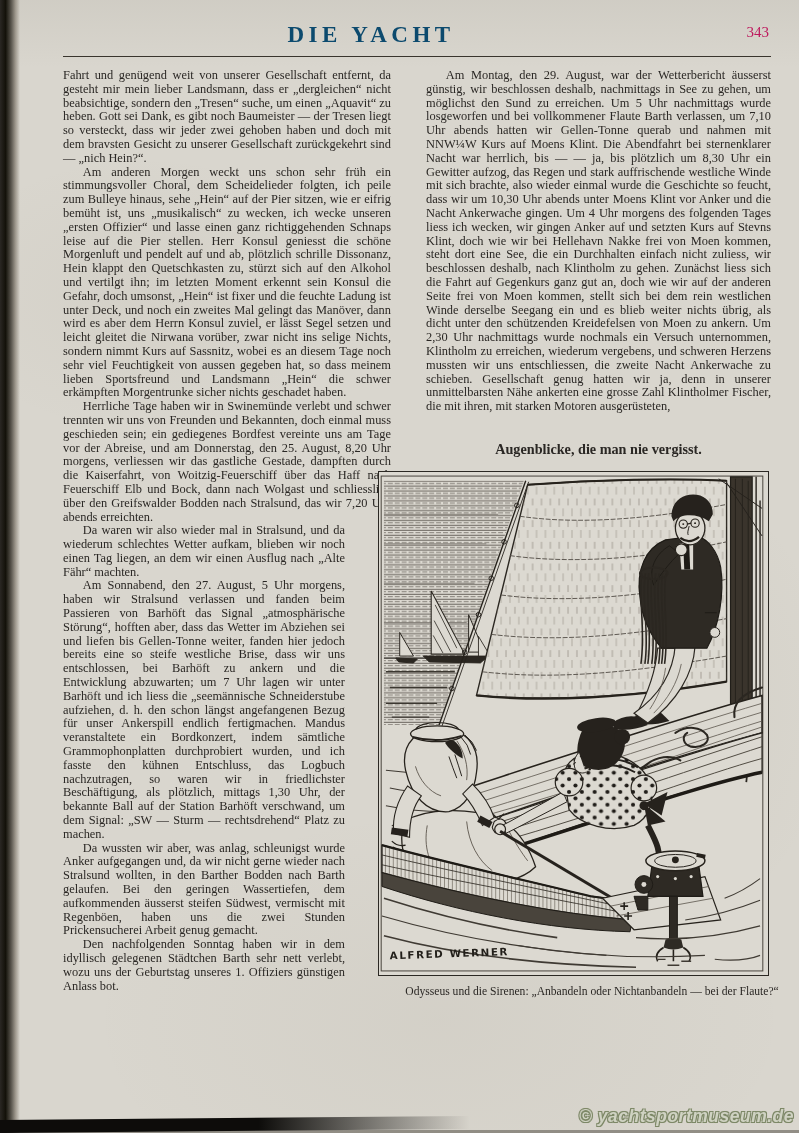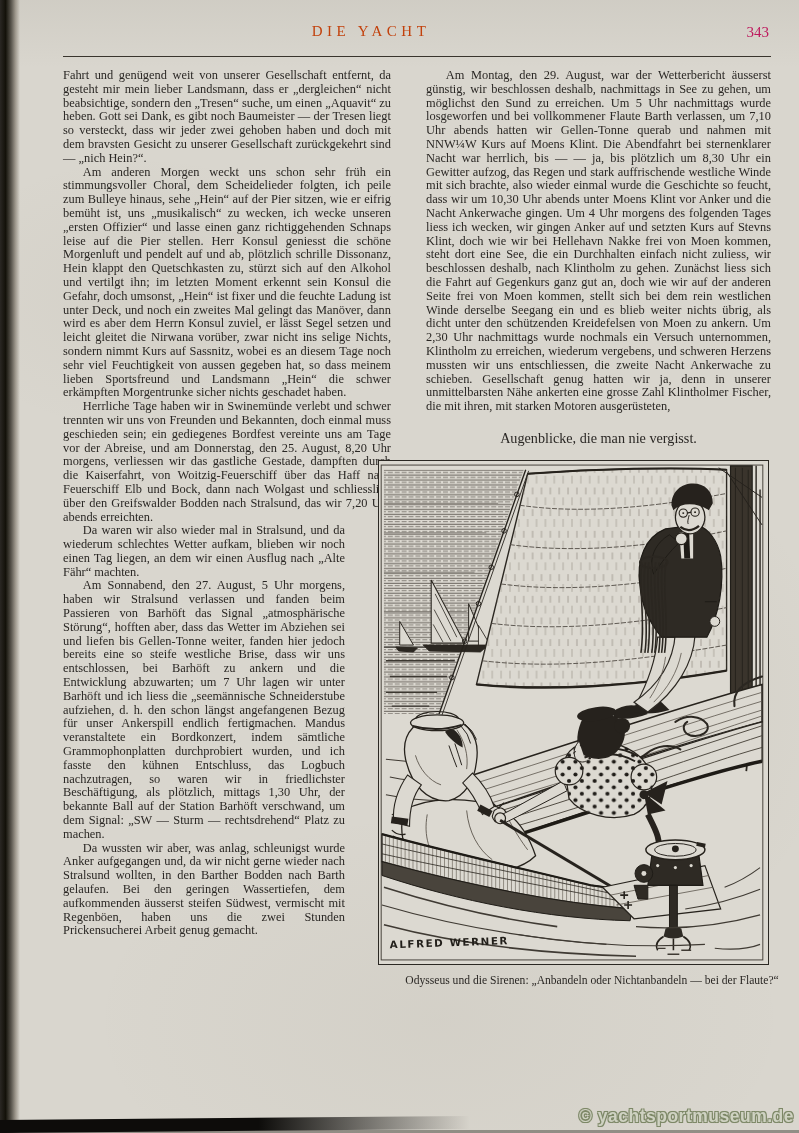--- a/index.html
+++ b/index.html
@@ -13,40 +13,40 @@
       linear-gradient(180deg, rgba(90,84,70,.07), rgba(0,0,0,0) 6%);}
   .edge-left{position:absolute;left:0;top:0;bottom:0;width:20px;
     background:linear-gradient(90deg,#2a2723 0%,#131109 28%,#57534b 55%,#a09a8f 78%,rgba(217,214,206,0) 100%);}
   .edge-bottom{position:absolute;left:0;bottom:0;width:470px;height:13px;transform:skewY(-.5deg);transform-origin:left bottom;
     background:linear-gradient(90deg,#0d0c0a 0%,#0d0c0a 55%,rgba(13,12,10,0) 100%);}
   .edge-bottom2{position:absolute;left:0;bottom:0;width:100%;height:3px;background:rgba(60,55,47,.45);}
 
   .content{position:absolute;left:63px;top:22px;width:708px;}
   .header{position:relative;height:30px;}
   .header .title-wrap{position:absolute;left:0;right:92px;text-align:center;}
-  .masthead{font-size:15px;letter-spacing:4.5px;font-weight:400;color:#c2410c;}
+  .masthead{font-size:23px;letter-spacing:4.5px;font-weight:700;color:#0c4a6e;}
   .pageno{position:absolute;right:2px;top:2px;font-size:15px;color:#be185d;}
   .rule{border-top:1.6px solid #39352e;margin-top:4px;}
 
   .cols{display:flex;gap:35px;margin-top:12px;}
   .col-left{width:328px;}
   .col-right{width:345px;}
   p.body{font-size:12.4px;line-height:13.8px;text-align:justify;margin:0;text-indent:1.6em;hyphens:auto;}
   p.first{text-indent:0;}
   p.narrow{margin-right:46px;}
 
-  .art-head{margin-top:16px;text-align:center;font-weight:normal;font-size:14.2px;}
+  .art-head{margin-top:27px;text-align:center;font-weight:bold;font-size:14.2px;}
   .art-num{text-align:center;font-size:11.5px;margin-top:5px;letter-spacing:1px;}
   .plate{margin-top:13px;margin-left:-48px;width:387px;border:1.6px solid #2b2823;background:#dcd9d1;padding:1px;}
   .plate svg{display:block;}
   .caption{margin-top:9px;margin-left:-44px;width:420px;text-align:center;font-size:11.6px;white-space:nowrap;color:#2a2724;}
 
   .watermark{position:absolute;right:5px;bottom:6px;font-family:"Liberation Sans",sans-serif;
     font-weight:bold;font-size:17.5px;letter-spacing:.5px;color:#cfd2c2;opacity:.92;
-    text-shadow:-1px -1px 0 #76825f,1px -1px 0 #76825f,-1px 1px 0 #76825f,1px 1px 0 #76825f,0 0 2px rgba(118,130,95,.6);}
+    text-shadow:-1px -1px 0 #76825f,1px -1px 0 #76825f,-1px 1px 0 #76825f,1px 1px 0 #76825f,0 0 2px rgba(118,130,95,.6);font-style:italic;}
 </style>
 </head>
 <body>
 
 <div class="page-texture"></div>
 <div class="edge-left"></div>
 
 <div class="content">
   <div class="header">
     <div class="title-wrap">
@@ -57,20 +57,21 @@
   <div class="rule"></div>
 
   <div class="cols">
     <div class="col-left">
       <p class="body first">Fahrt und genügend weit von unserer Gesellschaft entfernt, da gesteht mir mein lieber Landsmann, dass er „dergleichen“ nicht beabsichtige, sondern den „Tresen“ suche, um einen „Aquavit“ zu heben. Gott sei Dank, es gibt noch Baumeister — der Tresen liegt so versteckt, dass wir jeder zwei gehoben haben und doch mit dem bravsten Gesicht zu unserer Gesellschaft zurückgekehrt sind — „nich Hein?“.</p>
       <p class="body">Am anderen Morgen weckt uns schon sehr früh ein stimmungsvoller Choral, dem Scheidelieder folgten, ich peile zum Bulleye hinaus, sehe „Hein“ auf der Pier sitzen, wie er eifrig bemüht ist, uns „musikalisch“ zu wecken, ich wecke unseren „ersten Offizier“ und lasse einen ganz richtiggehenden Schnaps leise auf die Pier stellen. Herr Konsul geniesst die schöne Morgenluft und pendelt auf und ab, plötzlich schrille Dissonanz, Hein klappt den Quetschkasten zu, stürzt sich auf den Alkohol und vertilgt ihn; im letzten Moment erkennt sein Konsul die Gefahr, doch umsonst, „Hein“ ist fixer und die feuchte Ladung ist unter Deck, und noch ein zweites Mal gelingt das Manöver, dann wird es aber dem Herrn Konsul zuviel, er lässt Segel setzen und leicht gleitet die Nirwana vorüber, zwar nicht ins selige Nichts, sondern nimmt Kurs auf Sassnitz, wobei es an diesem Tage noch sehr viel Feuchtigkeit von aussen gegeben hat, so dass meinem lieben Sportsfreund und Landsmann „Hein“ die schwer erkämpften Morgentrunke sicher nichts geschadet haben.</p>
       <p class="body">Herrliche Tage haben wir in Swinemünde verlebt und schwer trennten wir uns von Freunden und Bekannten, doch einmal muss geschieden sein; ein gediegenes Bordfest vereinte uns am Tage vor der Abreise, und am Donnerstag, den 25. August, 8,20 Uhr morgens, verliessen wir das gastliche Gestade, dampften durch die Kaiserfahrt, von Woitzig-Feuerschiff über das Haff nach Feuerschiff Elb und Bock, dann nach Wolgast und schliesslich über den Greifswalder Bodden nach Stralsund, das wir 7,20 Uhr abends erreichten.</p>
       <p class="body narrow">Da waren wir also wieder mal in Stralsund, und da wiederum schlechtes Wetter aufkam, blieben wir noch einen Tag liegen, an dem wir einen Ausflug nach „Alte Fähr“ machten.</p>
       <p class="body narrow">Am Sonnabend, den 27. August, 5 Uhr morgens, haben wir Stralsund verlassen und fanden beim Passieren von Barhöft das Signal „atmosphärische Störung“, hofften aber, dass das Wetter im Abziehen sei und liefen bis Gellen-Tonne weiter, fanden hier jedoch bereits eine so steife westliche Brise, dass wir uns entschlossen, bei Barhöft zu ankern und die Entwicklung abzuwarten; um 7 Uhr lagen wir unter Barhöft und ich liess die „seemännische Schneiderstube aufziehen, d. h. den schon längst angefangenen Bezug für unser Ankerspill endlich fertigmachen. Mandus veranstaltete ein Bordkonzert, indem sämtliche Grammophonplatten durchprobiert wurden, und ich fasste den kühnen Entschluss, das Logbuch nachzutragen, so waren wir in friedlichster Beschäftigung, als plötzlich, mittags 1,30 Uhr, der bekannte Ball auf der Station Barhöft verschwand, um dem Signal: „SW — Sturm — rechtsdrehend“ Platz zu machen.</p>
       <p class="body narrow">Da wussten wir aber, was anlag, schleunigst wurde Anker aufgegangen und, da wir nicht gerne wieder nach Stralsund wollten, in den Barther Bodden nach Barth gelaufen. Bei den geringen Wassertiefen, dem aufkommenden äusserst steifen Südwest, vermischt mit Regenböen, haben uns die zwei Stunden Prickensucherei Arbeit genug gemacht.</p>
+      <p class="body narrow">Den nachfolgenden Sonntag haben wir in dem idyllisch gelegenen Städtchen Barth sehr nett verlebt, wozu uns der Geburtstag unseres 1. Offiziers günstigen Anlass bot.</p>
     </div>
 
     <div class="col-right">
       <p class="body first" style="text-indent:1.6em;">Am Montag, den 29. August, war der Wetterbericht äusserst günstig, wir beschlossen deshalb, nachmittags in See zu gehen, um möglichst den Sund zu erreichen. Um 5 Uhr nachmittags wurde losgeworfen und bei vollkommener Flaute Barth verlassen, um 7,10 Uhr abends hatten wir Gellen-Tonne querab und nahmen mit NNW¼W Kurs auf Moens Klint. Die Abendfahrt bei sternenklarer Nacht war herrlich, bis — — ja, bis plötzlich um 8,30 Uhr ein Gewitter aufzog, das Regen und stark auffrischende westliche Winde mit sich brachte, also wieder einmal wurde die Geschichte so feucht, dass wir um 10,30 Uhr abends unter Moens Klint vor Anker und die Nacht Ankerwache gingen. Um 4 Uhr morgens des folgenden Tages liess ich wecken, wir gingen Anker auf und setzten Kurs auf Stevns Klint, doch wie wir bei Hellehavn Nakke frei von Moen kommen, steht dort eine See, die ein Durchhalten einfach nicht zuliess, wir beschlossen deshalb, nach Klintholm zu gehen. Zunächst liess sich die Fahrt auf Gegenkurs ganz gut an, doch wie wir auf der anderen Seite frei von Moen kommen, stellt sich bei dem rein westlichen Winde derselbe Seegang ein und es blieb weiter nichts übrig, als dicht unter den schützenden Kreidefelsen von Moen zu ankern. Um 2,30 Uhr nachmittags wurde nochmals ein Versuch unternommen, Klintholm zu erreichen, wiederum vergebens, und schweren Herzens mussten wir uns entschliessen, die zweite Nacht Ankerwache zu schieben. Gesellschaft genug hatten wir ja, denn in unserer unmittelbarsten Nähe ankerten eine grosse Zahl Klintholmer Fischer, die mit ihren, mit starken Motoren ausgerüsteten,</p>
 
       <div class="art-head">Augenblicke, die man nie vergisst.</div>
 
       <div class="plate">
         <svg viewBox="0 0 390 505" width="384" height="501">
           <defs>

